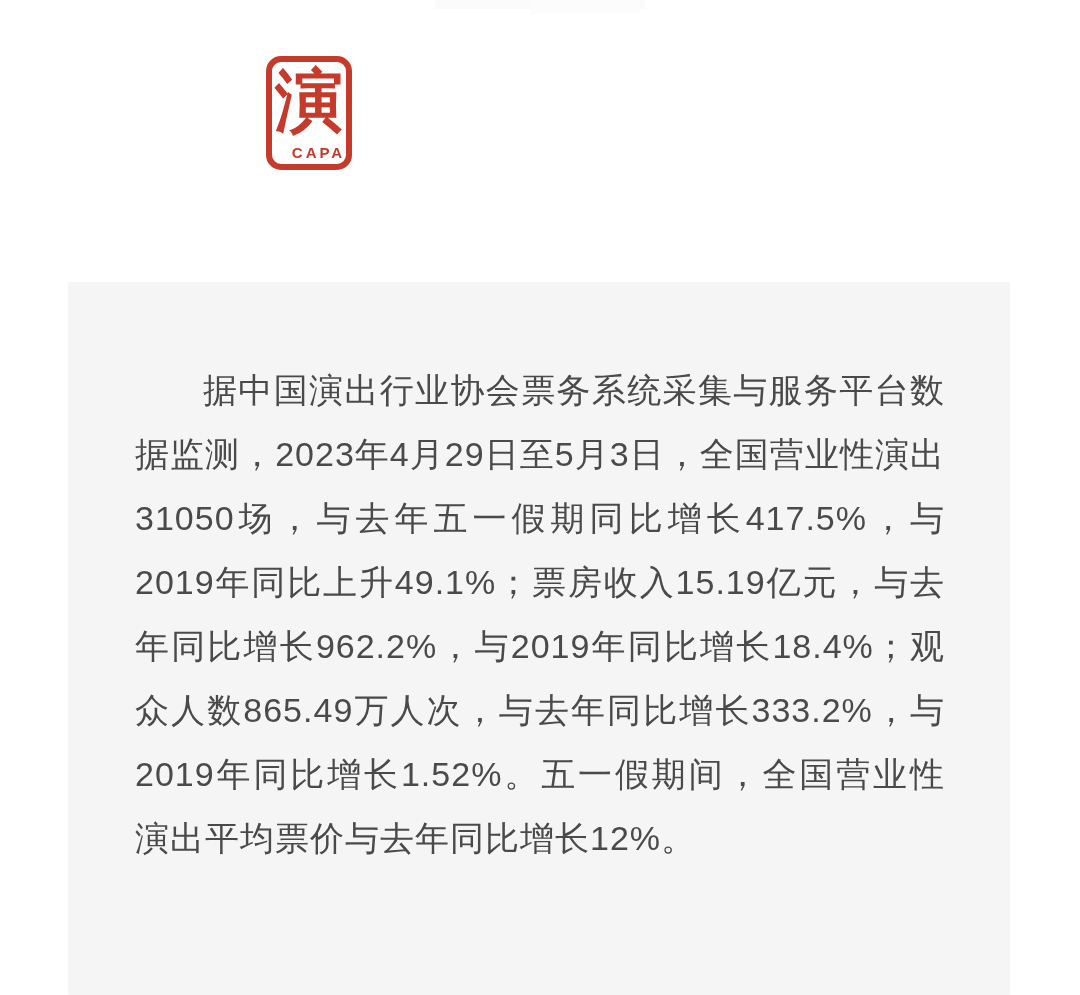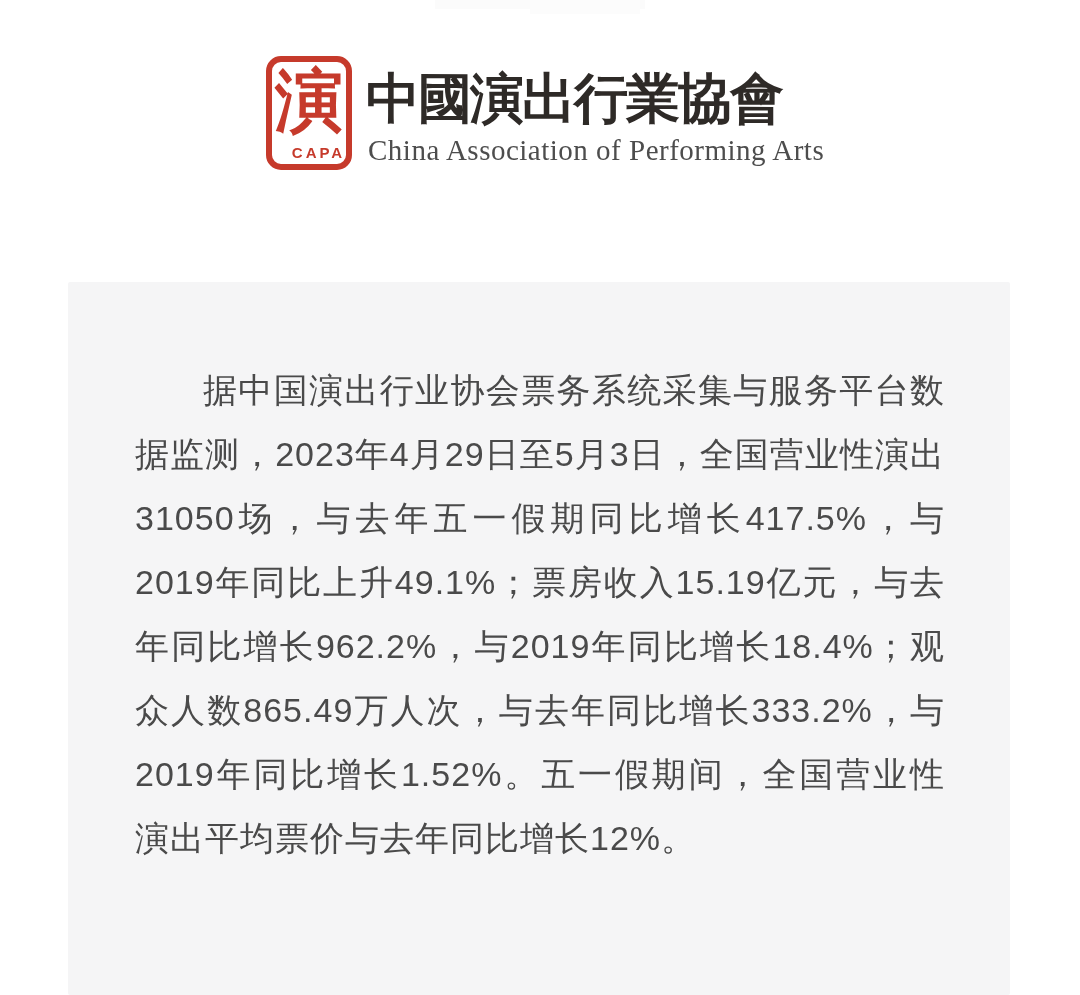--- a/index.html
+++ b/index.html
@@ -95,21 +95,19 @@
 <div class="page">
 
   <div class="top-artifact"></div>
   <div class="top-artifact2"></div>
 
   <header class="logo">
     <div class="seal">
       <span class="seal-char">演</span>
       <span class="seal-acronym">CAPA</span>
     </div>
-    <div class="logo-title-zh">中國演出行業協會</div>
-    <div class="logo-subtitle-en">China Association of Performing Arts</div>
   </header>
 
   <section class="article-panel">
     <p class="article-text">据中国演出行业协会票务系统采集与服务平台数据监测，2023年4月29日至5月3日，全国营业性演出31050场，与去年五一假期同比增长417.5%，与2019年同比上升49.1%；票房收入15.19亿元，与去年同比增长962.2%，与2019年同比增长18.4%；观众人数865.49万人次，与去年同比增长333.2%，与2019年同比增长1.52%。五一假期间，全国营业性演出平均票价与去年同比增长12%。</p>
   </section>
 
 </div>
 
 </body></html>

